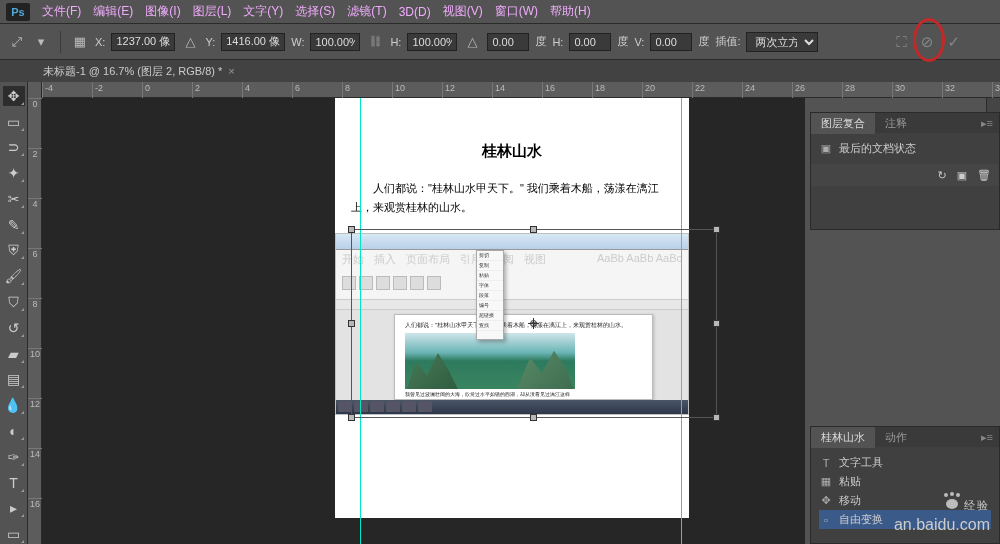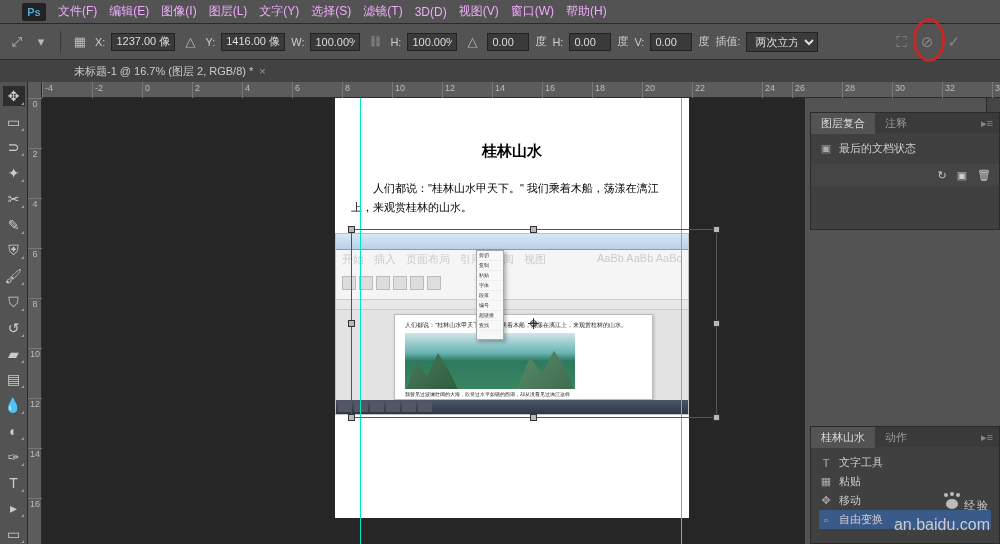--- a/index.html
+++ b/index.html
@@ -1,32 +1,32 @@
 <!DOCTYPE html>
 <html><head>
 <meta charset="utf-8">
 <style>
 *{margin:0;padding:0;box-sizing:border-box;font-family:"Microsoft YaHei",sans-serif;font-size:11px;color:#ccc;user-select:none}
 body{background:#535353;width:1000px;height:544px;overflow:hidden;position:relative}
-.menu-bar{height:24px;background:#535353;display:flex;align-items:center;padding-left:22px;gap:12px;border-bottom:1px solid #2a2a2a}
+.menu-bar{height:24px;background:#535353;display:flex;align-items:center;padding-left:6px;gap:12px;border-bottom:1px solid #2a2a2a}
 .ps-logo{width:24px;height:18px;background:#222;color:#4fa8d8;display:flex;align-items:center;justify-content:center;font-weight:bold;font-size:11px;border-radius:2px}
 .menu-item{color:#f0abfc;font-size:12px;cursor:pointer}
 .options-bar{height:36px;background:#535353;display:flex;align-items:center;padding-left:8px;gap:6px;border-bottom:1px solid #2a2a2a}
 .opt-icon{width:18px;height:18px;display:flex;align-items:center;justify-content:center;color:#bbb;font-size:13px}
 .opt-sep{width:1px;height:22px;background:#3a3a3a;margin:0 4px}
 .opt-label{color:#ccc;font-size:11px}
 .opt-input{background:#3a3a3a;border:1px solid #222;color:#ddd;padding:1px 4px;width:64px;font-size:11px;height:18px}
 .opt-input.sm{width:50px}
 .opt-input.xs{width:42px}
 select.opt-input{width:72px;height:20px}
 .link-icon{color:#999;font-size:11px;margin:0 2px}
 .commit-grp{margin-left:auto;display:flex;gap:14px;padding-right:40px;align-items:center}
 .commit-btn{color:#888;font-size:15px;cursor:pointer}
 .circle-highlight{position:absolute;right:55px;top:18px;width:32px;height:44px;border:3px solid #c62828;border-radius:50%;pointer-events:none;z-index:100}
-.doc-tab-bar{height:22px;background:#424242;display:flex;align-items:center;padding-left:66px}
+.doc-tab-bar{height:22px;background:#424242;display:flex;align-items:center;padding-left:35px}
 .doc-tab{color:#ddd;font-size:11px;padding:3px 8px}
 .doc-tab .x{margin-left:6px;color:#999}
 .ruler-h{position:absolute;left:42px;top:82px;right:0;height:16px;background:#5c5c5c;border-bottom:1px solid #2a2a2a}
 .ruler-h .tick{position:absolute;top:0;font-size:9px;color:#bbb;border-left:1px solid #777;padding-left:2px;height:16px;line-height:12px}
 .ruler-v{position:absolute;left:28px;top:82px;width:14px;bottom:0;background:#5c5c5c;border-right:1px solid #2a2a2a}
 .ruler-v .tick{position:absolute;left:0;font-size:9px;color:#bbb;border-top:1px solid #777;width:14px;text-align:center;line-height:10px}
 .toolbox{position:absolute;left:0;top:82px;width:28px;background:#535353;display:flex;flex-direction:column;align-items:center;padding-top:4px;gap:6px;border-right:1px solid #2a2a2a;height:462px}
 .tool{width:22px;height:20px;display:flex;align-items:center;justify-content:center;color:#ccc;font-size:14px;cursor:pointer;position:relative}
 .tool.sel{background:#2d2d2d}
 .tool .tri{position:absolute;right:1px;bottom:1px;width:0;height:0;border-right:3px solid #999;border-top:3px solid transparent}
@@ -143,21 +143,21 @@
     <div class="tick" style="left: 200px;">4</div>
     <div class="tick" style="left: 250px;">6</div>
     <div class="tick" style="left: 300px;">8</div>
     <div class="tick" style="left: 350px;">10</div>
     <div class="tick" style="left: 400px;">12</div>
     <div class="tick" style="left: 450px;">14</div>
     <div class="tick" style="left: 500px;">16</div>
     <div class="tick" style="left: 550px;">18</div>
     <div class="tick" style="left: 600px;">20</div>
     <div class="tick" style="left: 650px;">22</div>
-    <div class="tick" style="left: 720px; text-align: right;">24</div>
+    <div class="tick" style="left: 700px; text-align: right;">24</div>
     <div class="tick" style="left: 750px;">26</div>
     <div class="tick" style="left: 800px;">28</div>
     <div class="tick" style="left: 850px;">30</div>
     <div class="tick" style="left: 900px;">32</div>
     <div class="tick" style="left: 950px;">34</div>
   </div>
 <div class="ruler-v" id="rv">
     <div class="tick" style="top: 16px;">0</div>
     <div class="tick" style="top: 66px;">2</div>
     <div class="tick" style="top: 116px;">4</div>

